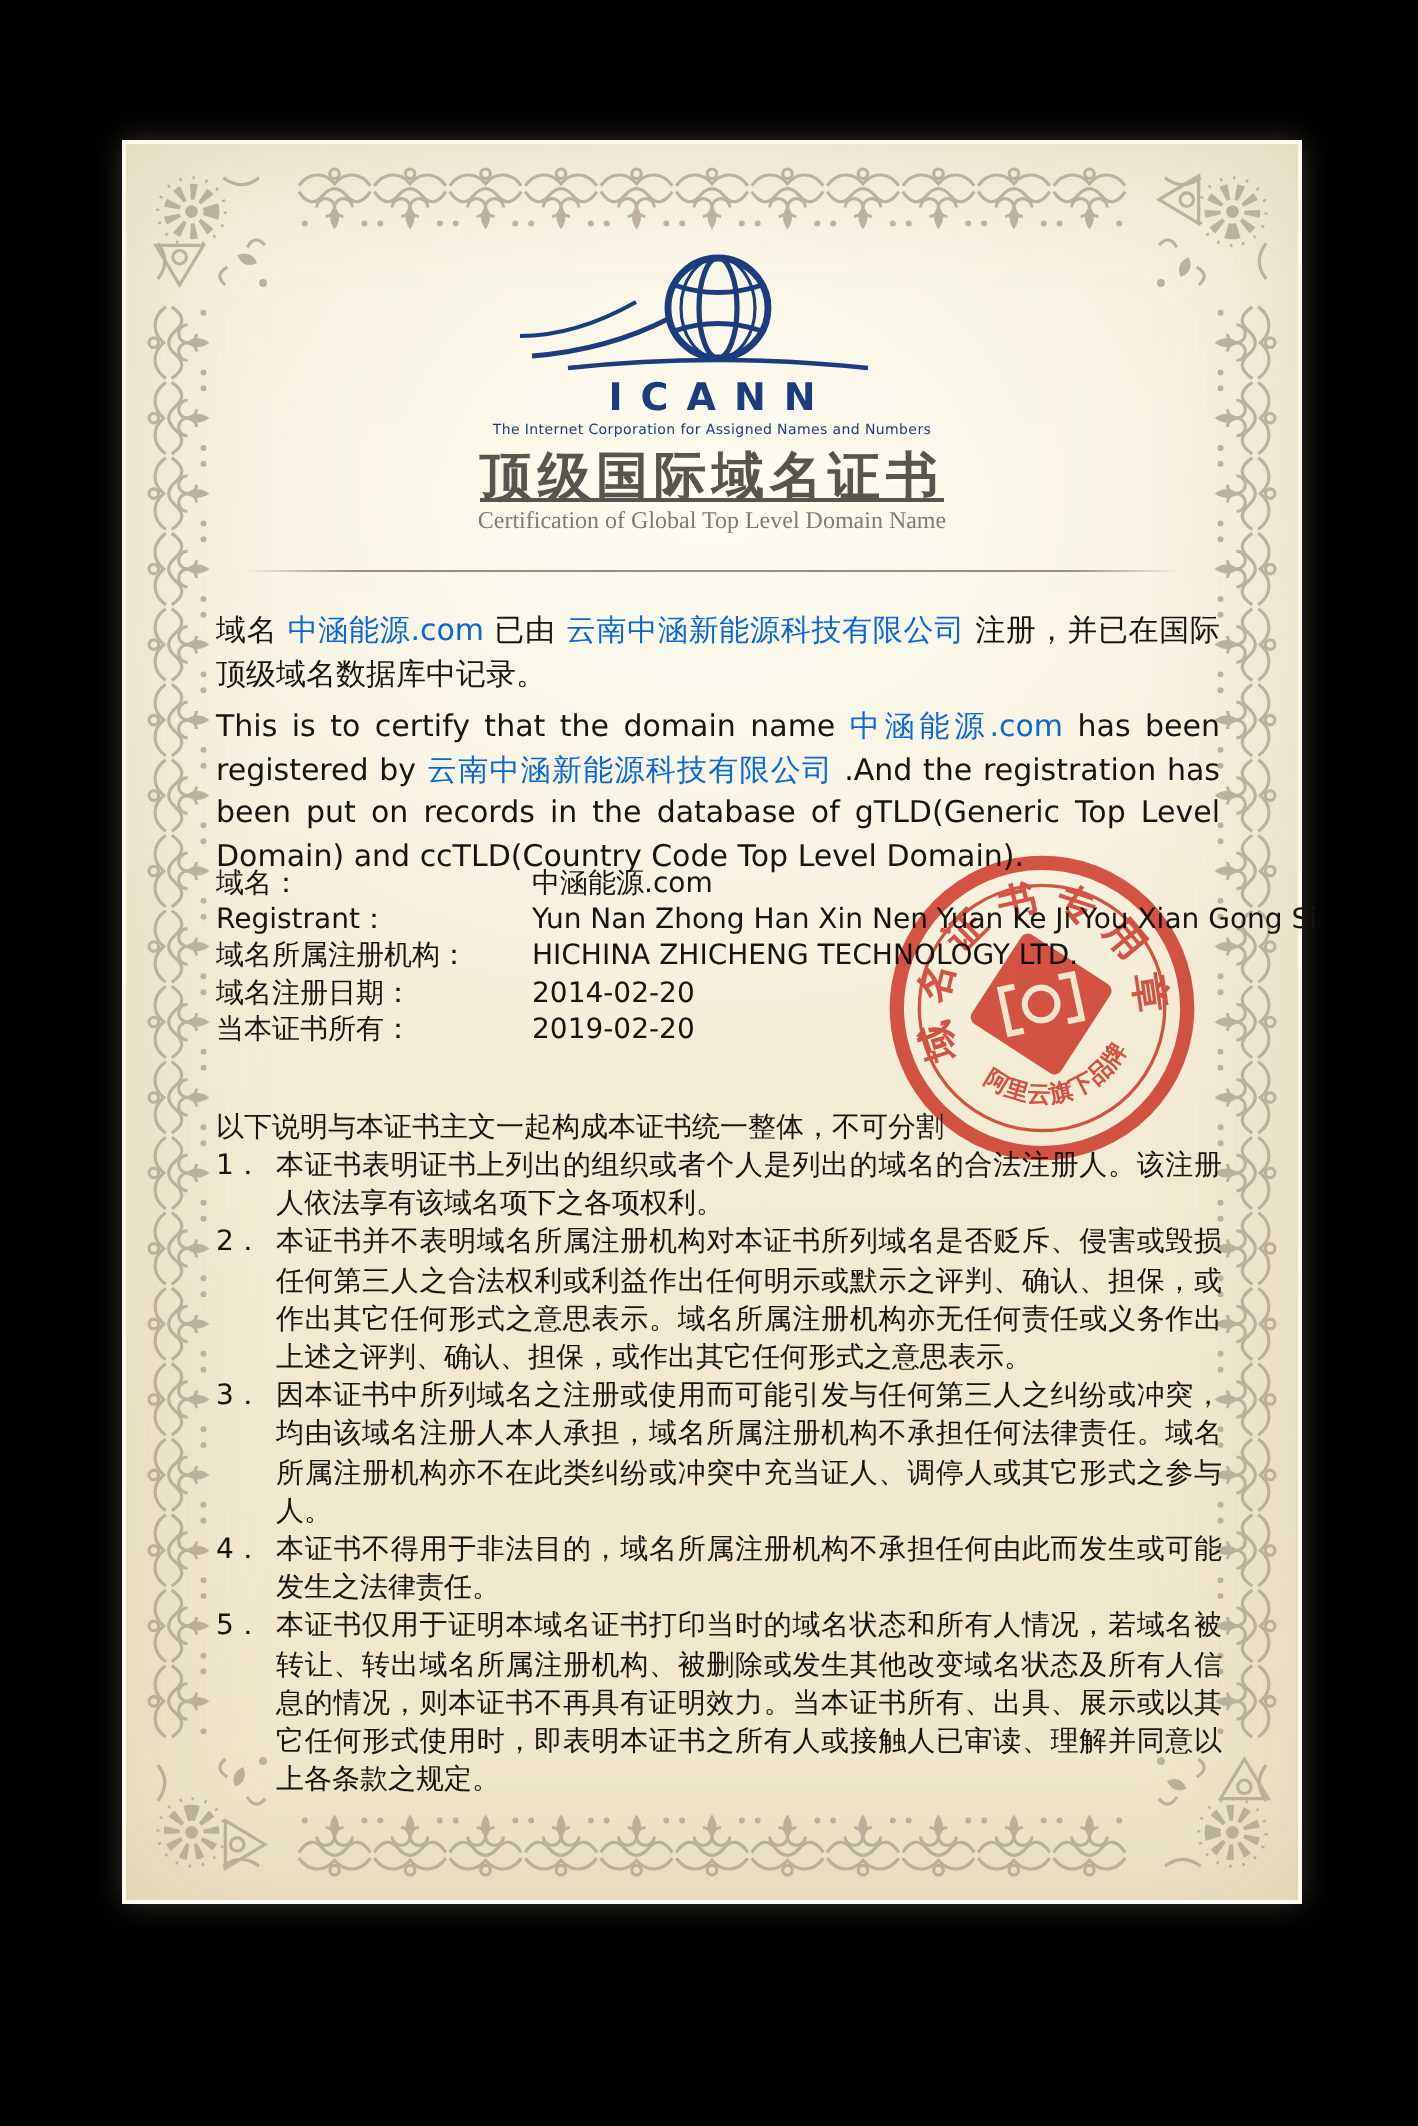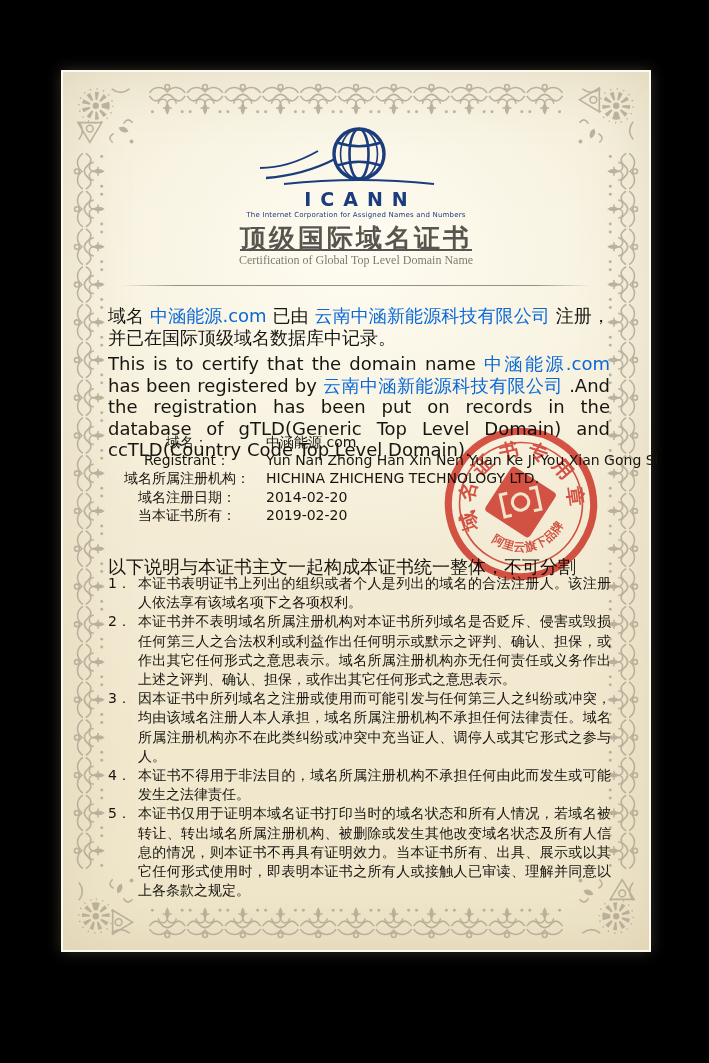--- a/index.html
+++ b/index.html
@@ -46,31 +46,31 @@
   .cert-subtitle{
     position:absolute;top:181px;width:100%;text-align:center;
     font-family:"Liberation Serif","DejaVu Serif",serif;
     font-size:12px;color:#7e7c71;
   }
   .divider{
     position:absolute;top:213px;left:58px;right:58px;height:1px;
     background:linear-gradient(to right, rgba(151,146,127,0), #96917e 12%, #96917e 88%, rgba(151,146,127,0));
   }
   
-  .para{position:absolute;left:45px;width:502px;color:var(--ink);font-size:18px;line-height:21.5px;text-align:justify;}
+  .para{position:absolute;left:45px;width:502px;color:var(--ink);font-size:15px;line-height:21.5px;text-align:justify;}
   .para-zh{top:233px;}
   .para-en{top:281px;}
   .blue{color:var(--link_blue);}
   
   .details{position:absolute;top:361px;left:45px;width:502px;font-size:14px;color:var(--ink);}
   .detail-row{display:flex;line-height:18.2px;}
-  .detail-label{width:158px;text-align:center;white-space:nowrap;flex:none;}
+  .detail-label{width:158px;text-align:left;white-space:nowrap;flex:none;}
   .detail-value{flex:1;white-space:nowrap;}
   
-  .terms-intro{position:absolute;top:483px;left:45px;font-size:18px;color:var(--ink);}
+  .terms-intro{position:absolute;top:483px;left:45px;font-size:14px;color:var(--ink);}
   .terms-list{position:absolute;top:502px;left:45px;width:503px;font-size:14px;line-height:19.2px;color:var(--ink);}
   .term-item{display:flex;}
   .term-num{width:30px;flex:none;}
   .term-text{flex:1;text-align:justify;}
   .print-date{position:absolute;top:772px;left:45px;font-size:14px;color:var(--ink);}
   
   .stamp{
     position:absolute;left:366px;top:340px;width:184px;height:184px;
     transform:rotate(-12deg);opacity:.9;mix-blend-mode:multiply;
   }

